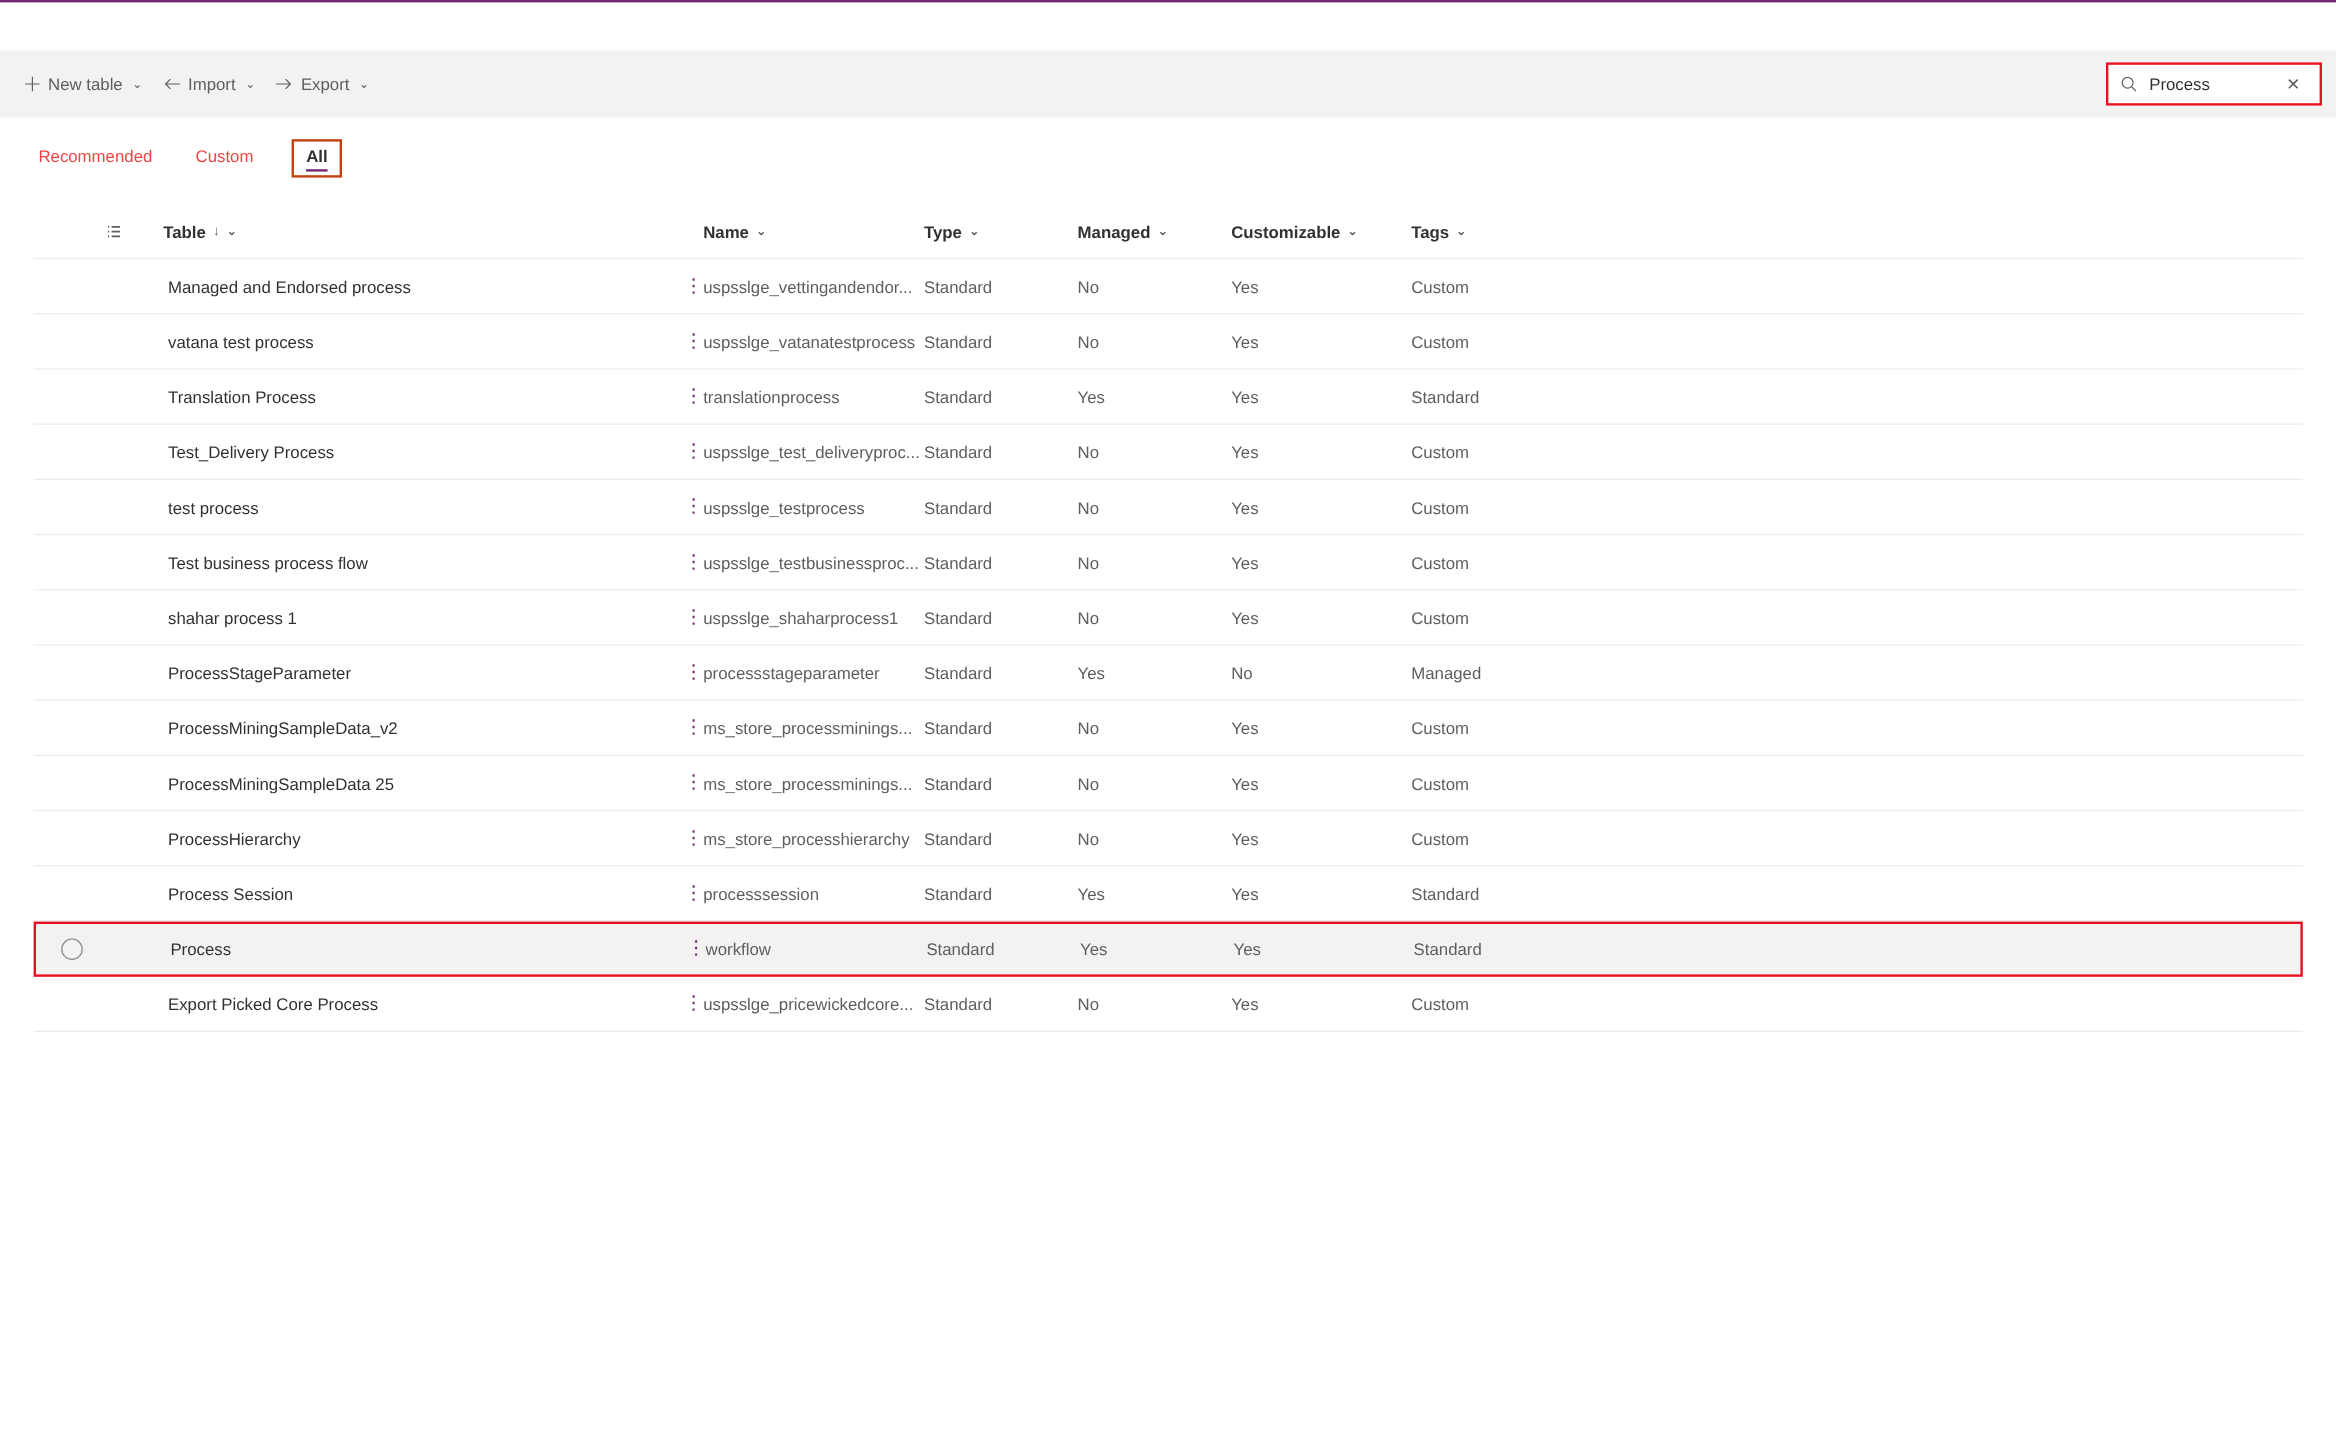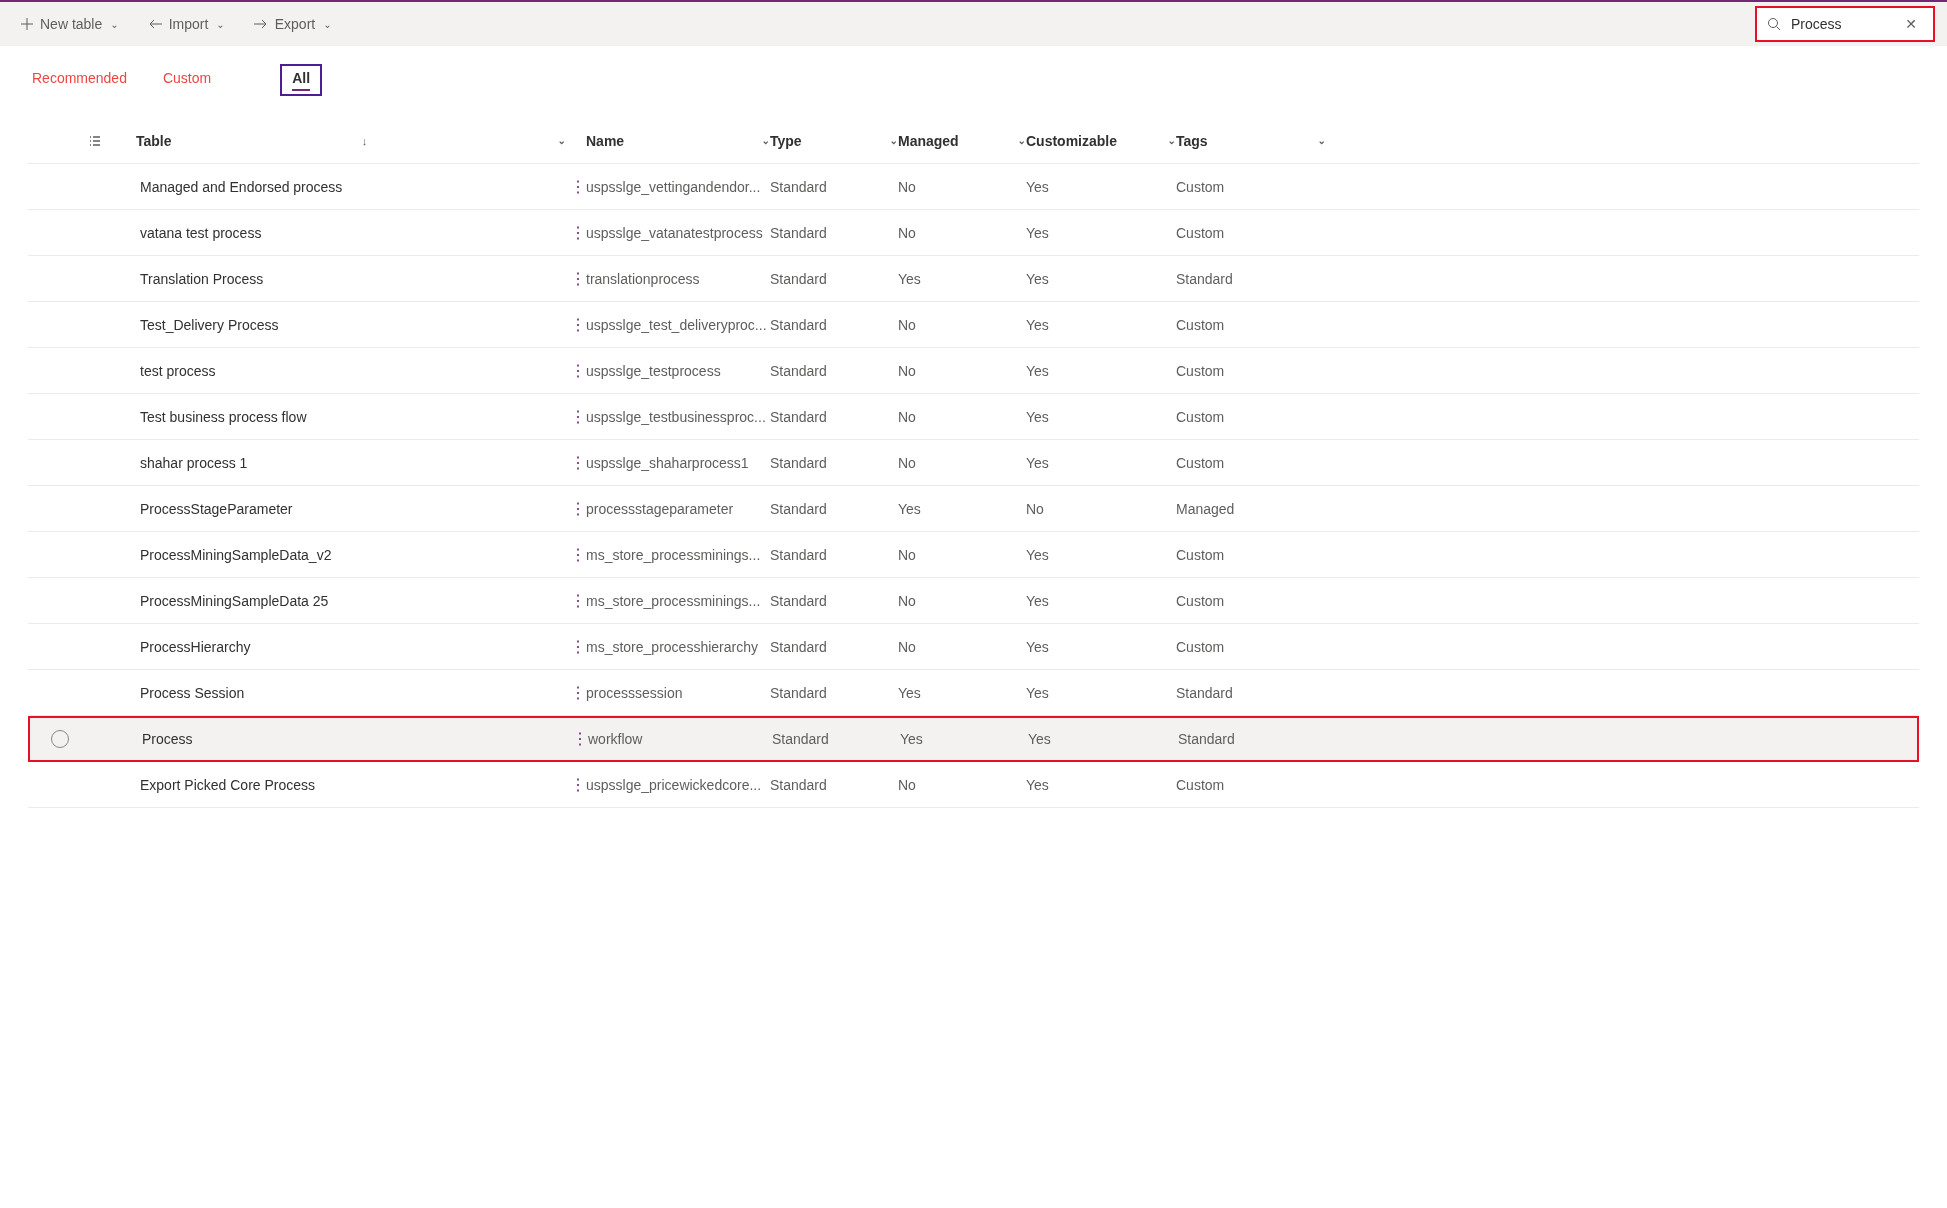--- a/index.html
+++ b/index.html
@@ -1,22 +1,22 @@
 <!DOCTYPE html>
 <html><head>
 <meta charset="utf-8">
 <style>
 * { box-sizing: border-box; margin: 0; padding: 0; }
 body { font-family: "Segoe UI", -apple-system, sans-serif; font-size: 14px; color: #323130; background: #fff; }
 
 .top-border { height: 2px; background: #742774; }
 
 .toolbar {
-  display: flex; align-items: center; height: 44px;
-  background: #f3f2f1; padding: 0 12px; gap: 12px;
+  display: flex; align-items: center; height: 56px;
+  background: #f3f2f1; padding: 0 12px; gap: 0; margin-top: 40px;
 }
 .toolbar-btn {
   display: inline-flex; align-items: center; gap: 6px;
   padding: 6px 8px; background: transparent; border: none;
   color: #605e5c; font-size: 14px; cursor: pointer;
 }
 .icon { display: inline-flex; align-items: center; justify-content: center; }
 .chevron { font-size: 10px; color: #605e5c; margin-left: 2px; }
 
 .spacer { flex: 1; }
@@ -42,33 +42,33 @@
   display: flex; align-items: center; justify-content: center;
   padding: 6px 4px 10px; color: #ef4444; cursor: pointer;
   font-size: 14px; position: relative;
 }
 .tab.active { color: #323130; font-weight: 600; }
 .tab.active::after {
   content: ""; position: absolute; bottom: 3px; left: 50%;
   transform: translateX(-50%); width: 18px; height: 2px; background: #742774;
 }
 .tab.highlight {
-  border: 2px solid #4c1d95; padding: 4px 10px 8px; margin-left: 37px;
+  border: 2px solid #c2410c; padding: 4px 10px 8px;
 }
 
 .table-wrap { width: 100%; }
 .table-header, .table-row {
   display: grid;
   grid-template-columns: 60px 48px 430px 20px 184px 128px 128px 150px 150px;
   align-items: center;
   min-height: 46px;
   border-bottom: 1px solid #edebe9;
 }
 .table-header { font-weight: 600; color: #323130; }
-.col-head { display: flex; align-items: center; gap: 6px; cursor: pointer; justify-content: space-between; }
+.col-head { display: flex; align-items: center; gap: 6px; cursor: pointer; }
 .col-head .sort-arrow { font-size: 11px; color: #605e5c; }
 .col-head .chev { font-size: 10px; color: #605e5c; }
 
 .row-check { display:flex; justify-content:center; }
 .row-check .circle {
   width: 18px; height: 18px; border: 1px solid #8a8886; border-radius: 50%;
   display:none;
 }
 .table-row.selected { background: #f3f2f1; }
 .table-row.selected .circle { display:block; }

